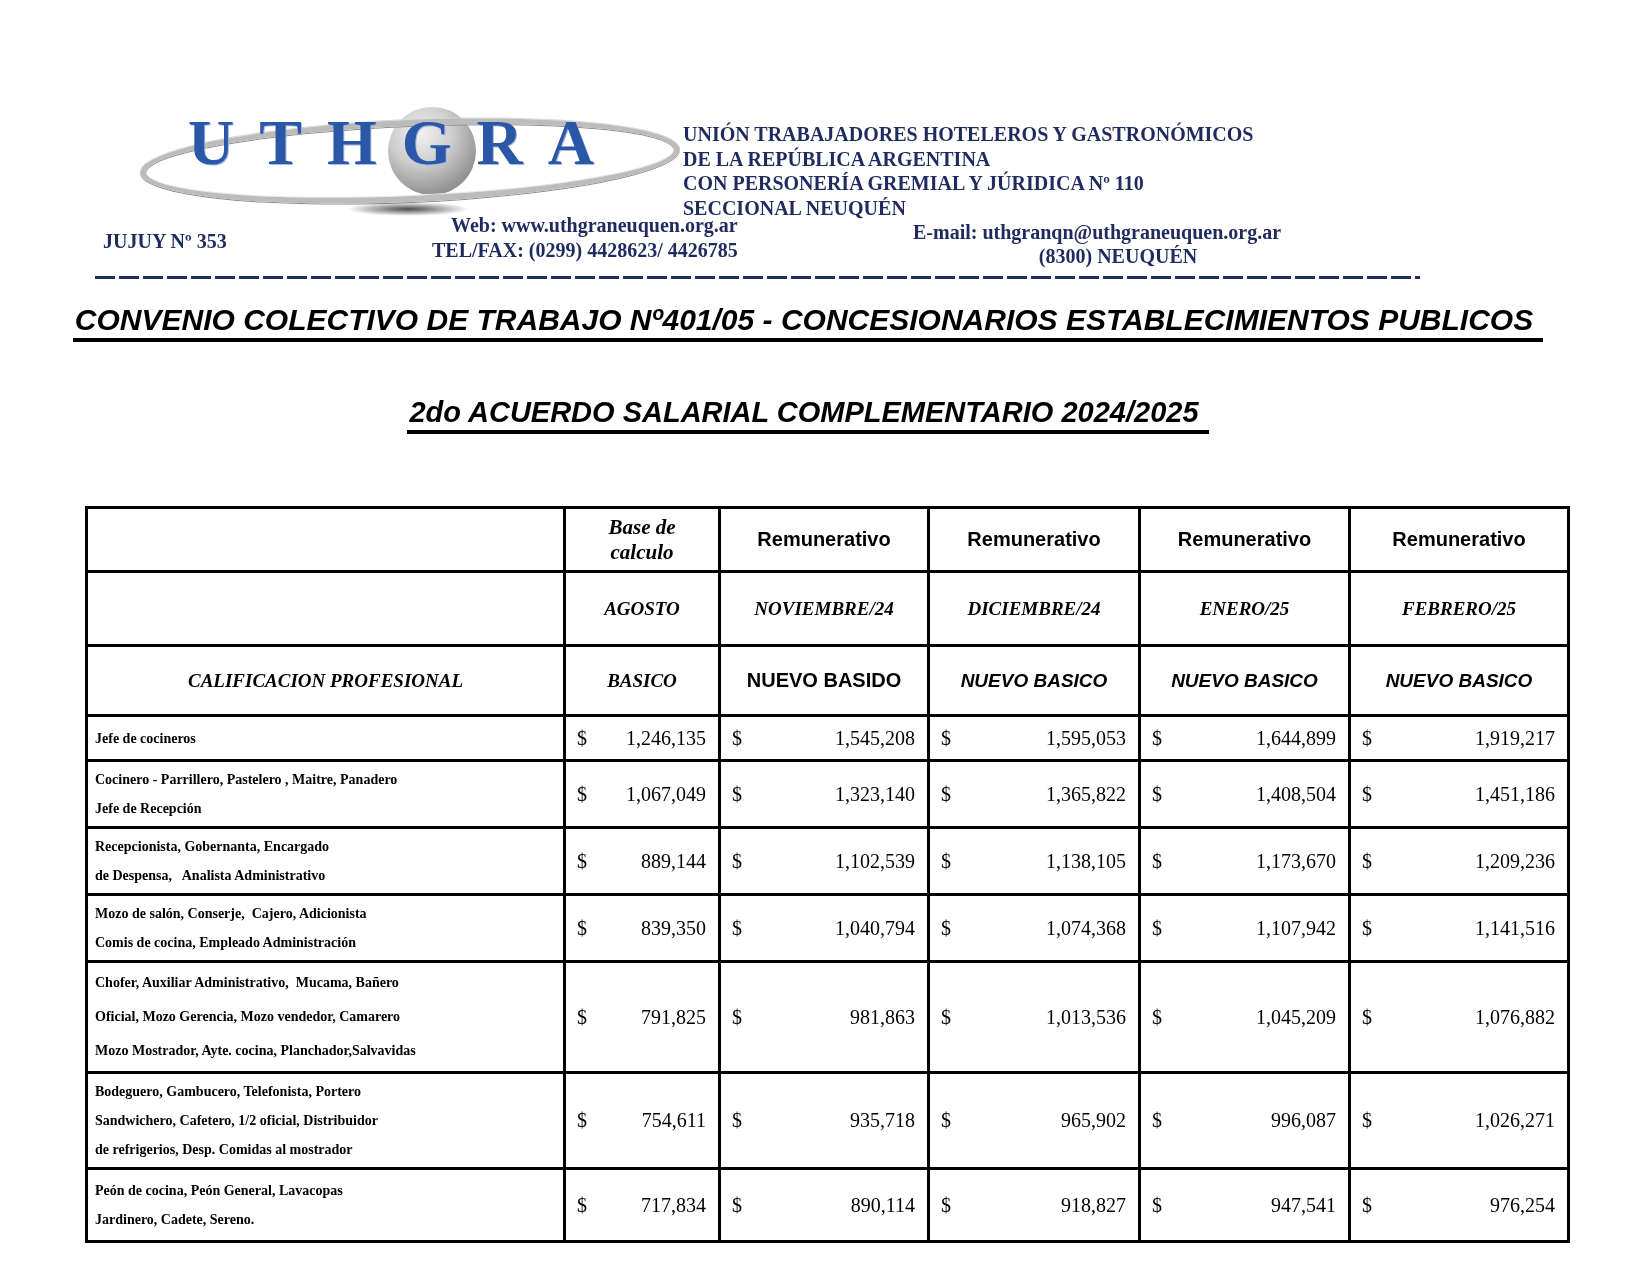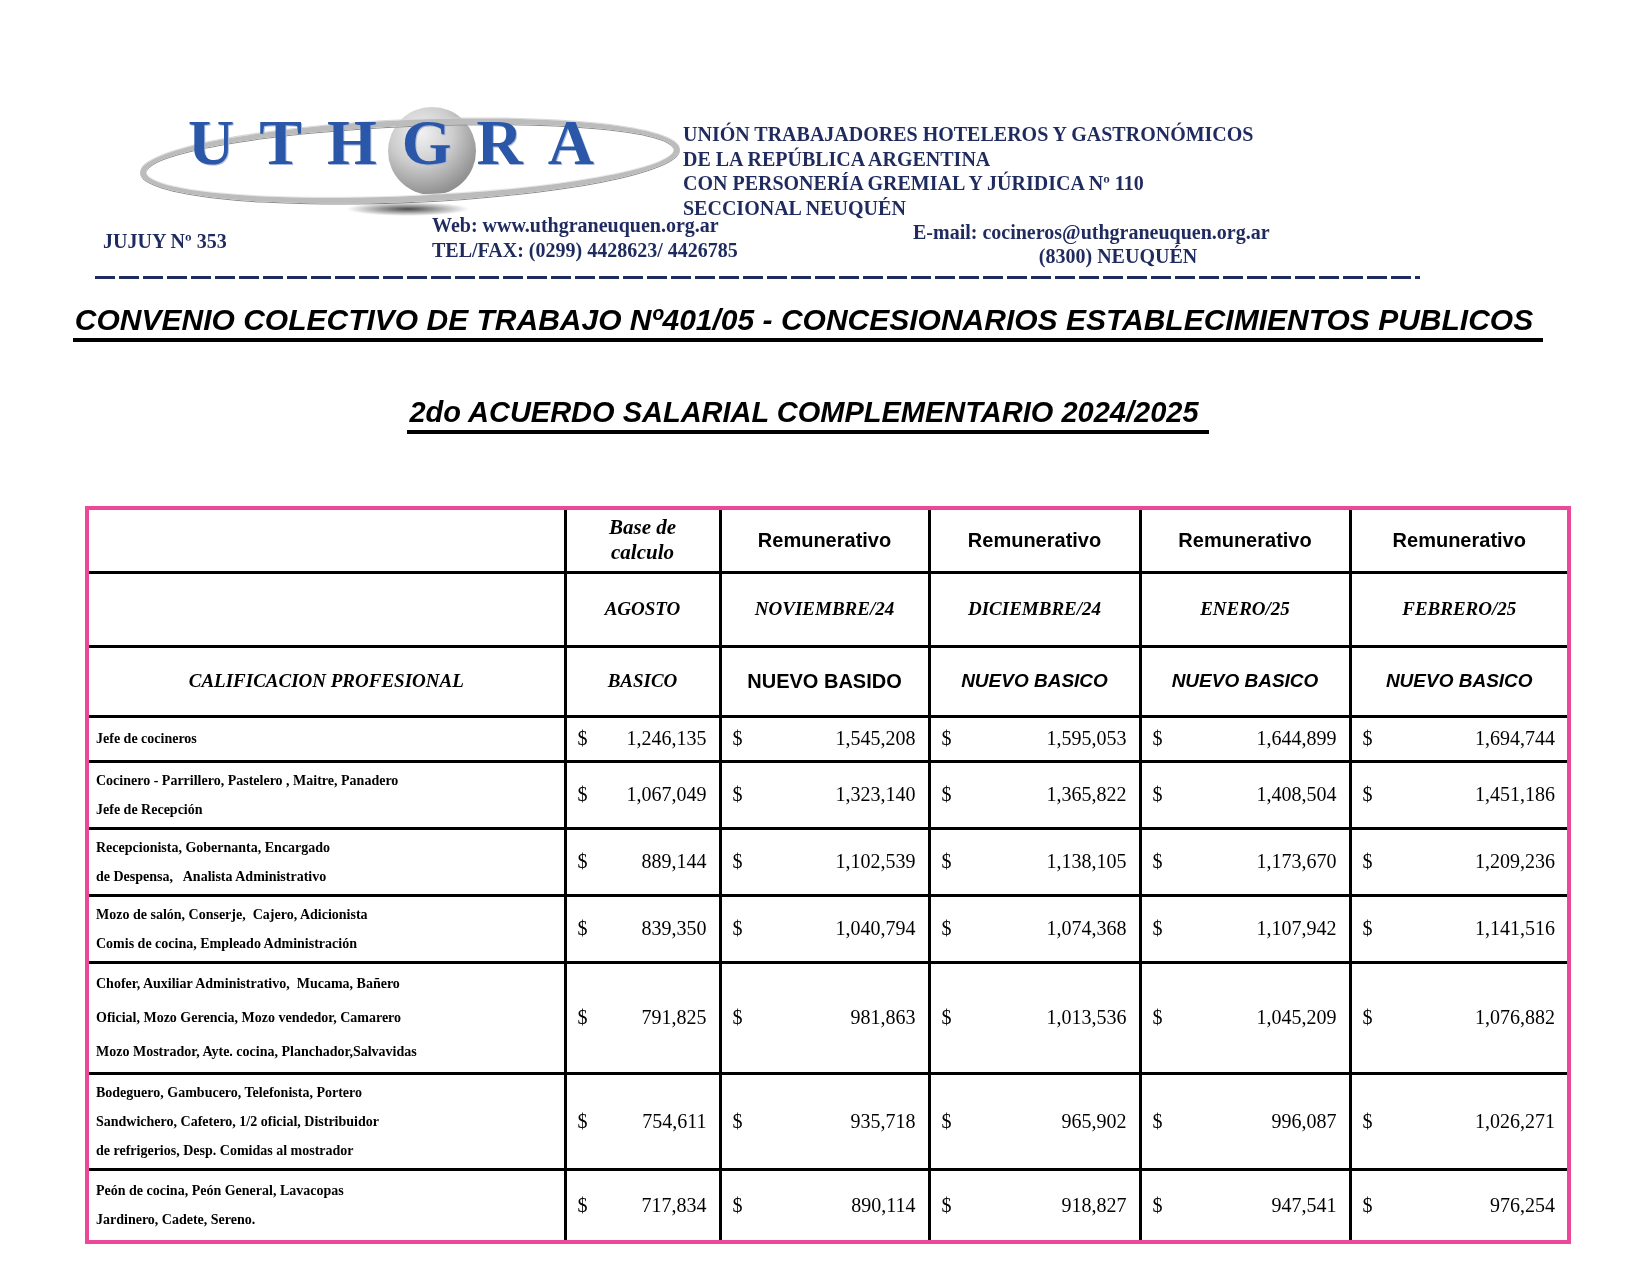--- a/index.html
+++ b/index.html
@@ -19,37 +19,37 @@
             background:radial-gradient(circle at 38% 30%, #f1f1f1 0%, #cdcdcd 38%, #969696 72%, #747474 100%); }
   .sphere-shadow { position:absolute; left:208px; top:112px; width:124px; height:14px;
             background:radial-gradient(ellipse at center, rgba(45,45,45,.85) 0%, rgba(45,45,45,0) 70%); }
   .logo-text { position:absolute; left:50px; top:16px; font-family:"Liberation Serif", serif;
             font-weight:bold; font-size:64px; letter-spacing:25px; color:#2b57a8; white-space:nowrap;
             text-shadow:1px 1px 0 rgba(160,178,214,.9); }
 
   .org-block { position:absolute; left:683px; top:122px; width:672px; text-align:left;
             font-weight:bold; font-size:20px; line-height:24.5px; }
   .contact-jujuy { position:absolute; left:103px; top:230px; font-weight:bold; font-size:20px; }
-  .contact-webtel { position:absolute; left:432px; top:213px; font-weight:bold; font-size:20px; line-height:25px; }
+  .contact-webtel { position:absolute; left:432px; top:213px; font-weight:bold; font-size:20px; line-height:25px;text-align:right; }
   .contact-email { position:absolute; left:913px; top:220px; width:410px; font-weight:bold; font-size:20px; line-height:24px; }
   .contact-email .line2 { text-align:center; }
 
   .sep-line { position:absolute; left:95px; top:276px; width:1325px; height:3px;
             background:repeating-linear-gradient(90deg, #1f2a5e 0 20px, transparent 20px 24px); }
 
   
   .title-wrap { position:absolute; left:67px; width:1482px; text-align:center;
             font-family:"Liberation Sans", sans-serif; font-weight:bold; font-style:italic; }
   .title-main { top:303px; font-size:30px; }
   .title-sub  { top:396px; font-size:29px; }
   .title-wrap span { border-bottom:4px solid #000; padding:0 10px 2px 2px; }
 
   
   table.salary { position:absolute; left:85px; top:506px; width:1482px;
-            border-collapse:collapse; table-layout:fixed; border:4px solid #ec4899; }
+            border-collapse:collapse; table-layout:fixed; border:2px solid #ec4899; }
   table.salary td { border:3px solid #000; vertical-align:middle; overflow:hidden; }
 
   tr.h1 { height:64px; }  tr.h2 { height:74px; }  tr.h3 { height:70px;margin-top:39px; }
   tr.r0 { height:45px; }  tr.r1 { height:63px; }  tr.r2 { height:63px; }
   tr.r3 { height:61px; }  tr.r4 { height:107px; } tr.r5 { height:93px; }  tr.r6 { height:73px;margin-top:28px; }
 
   .hserif { font-family:"Liberation Serif", serif; font-weight:bold; font-style:italic;
             text-align:center; font-size:19px; }
   .hserif.big { font-size:21px; line-height:25px; white-space:pre-line; }
   .hsans  { font-family:"Liberation Sans", sans-serif; font-weight:bold; text-align:center; font-size:20px; }
@@ -82,21 +82,21 @@
   </div>
 
   <div class="contact-jujuy navy">JUJUY Nº 353</div>
 
   <div class="contact-webtel navy">
     <div>Web: www.uthgraneuquen.org.ar</div>
     <div>TEL/FAX: (0299) 4428623/ 4426785</div>
   </div>
 
   <div class="contact-email navy">
-    <div>E-mail: cocineros@uthgraneuquen.org.ar</div>
+    <div>E-mail: uthgranqn@uthgraneuquen.org.ar</div>
     <div class="line2">(8300) NEUQUÉN</div>
   </div>
 
   <div class="sep-line"></div>
 
   <div class="title-wrap title-main" style="position:absolute;">
     <span>CONVENIO COLECTIVO DE TRABAJO Nº401/05 - CONCESIONARIOS ESTABLECIMIENTOS PUBLICOS</span>
   </div>
   <div class="title-wrap title-sub" style="position:absolute;">
     <span>2do ACUERDO SALARIAL COMPLEMENTARIO 2024/2025</span>
@@ -163,21 +163,21 @@
           </td>
       <td>
             <div class="vwrap">
               <span class="cur">$</span>
               <span class="num">1,644,899</span>
             </div>
           </td>
       <td>
             <div class="vwrap">
               <span class="cur">$</span>
-              <span class="num">1,694,744</span>
+              <span class="num">1,919,217</span>
             </div>
           </td>
     </tr>
 
     <tr class="r1">
       <td class="lbl">Cocinero - Parrillero, Pastelero , Maitre, Panadero
 Jefe de Recepción</td>
       <td>
             <div class="vwrap">
               <span class="cur">$</span>

